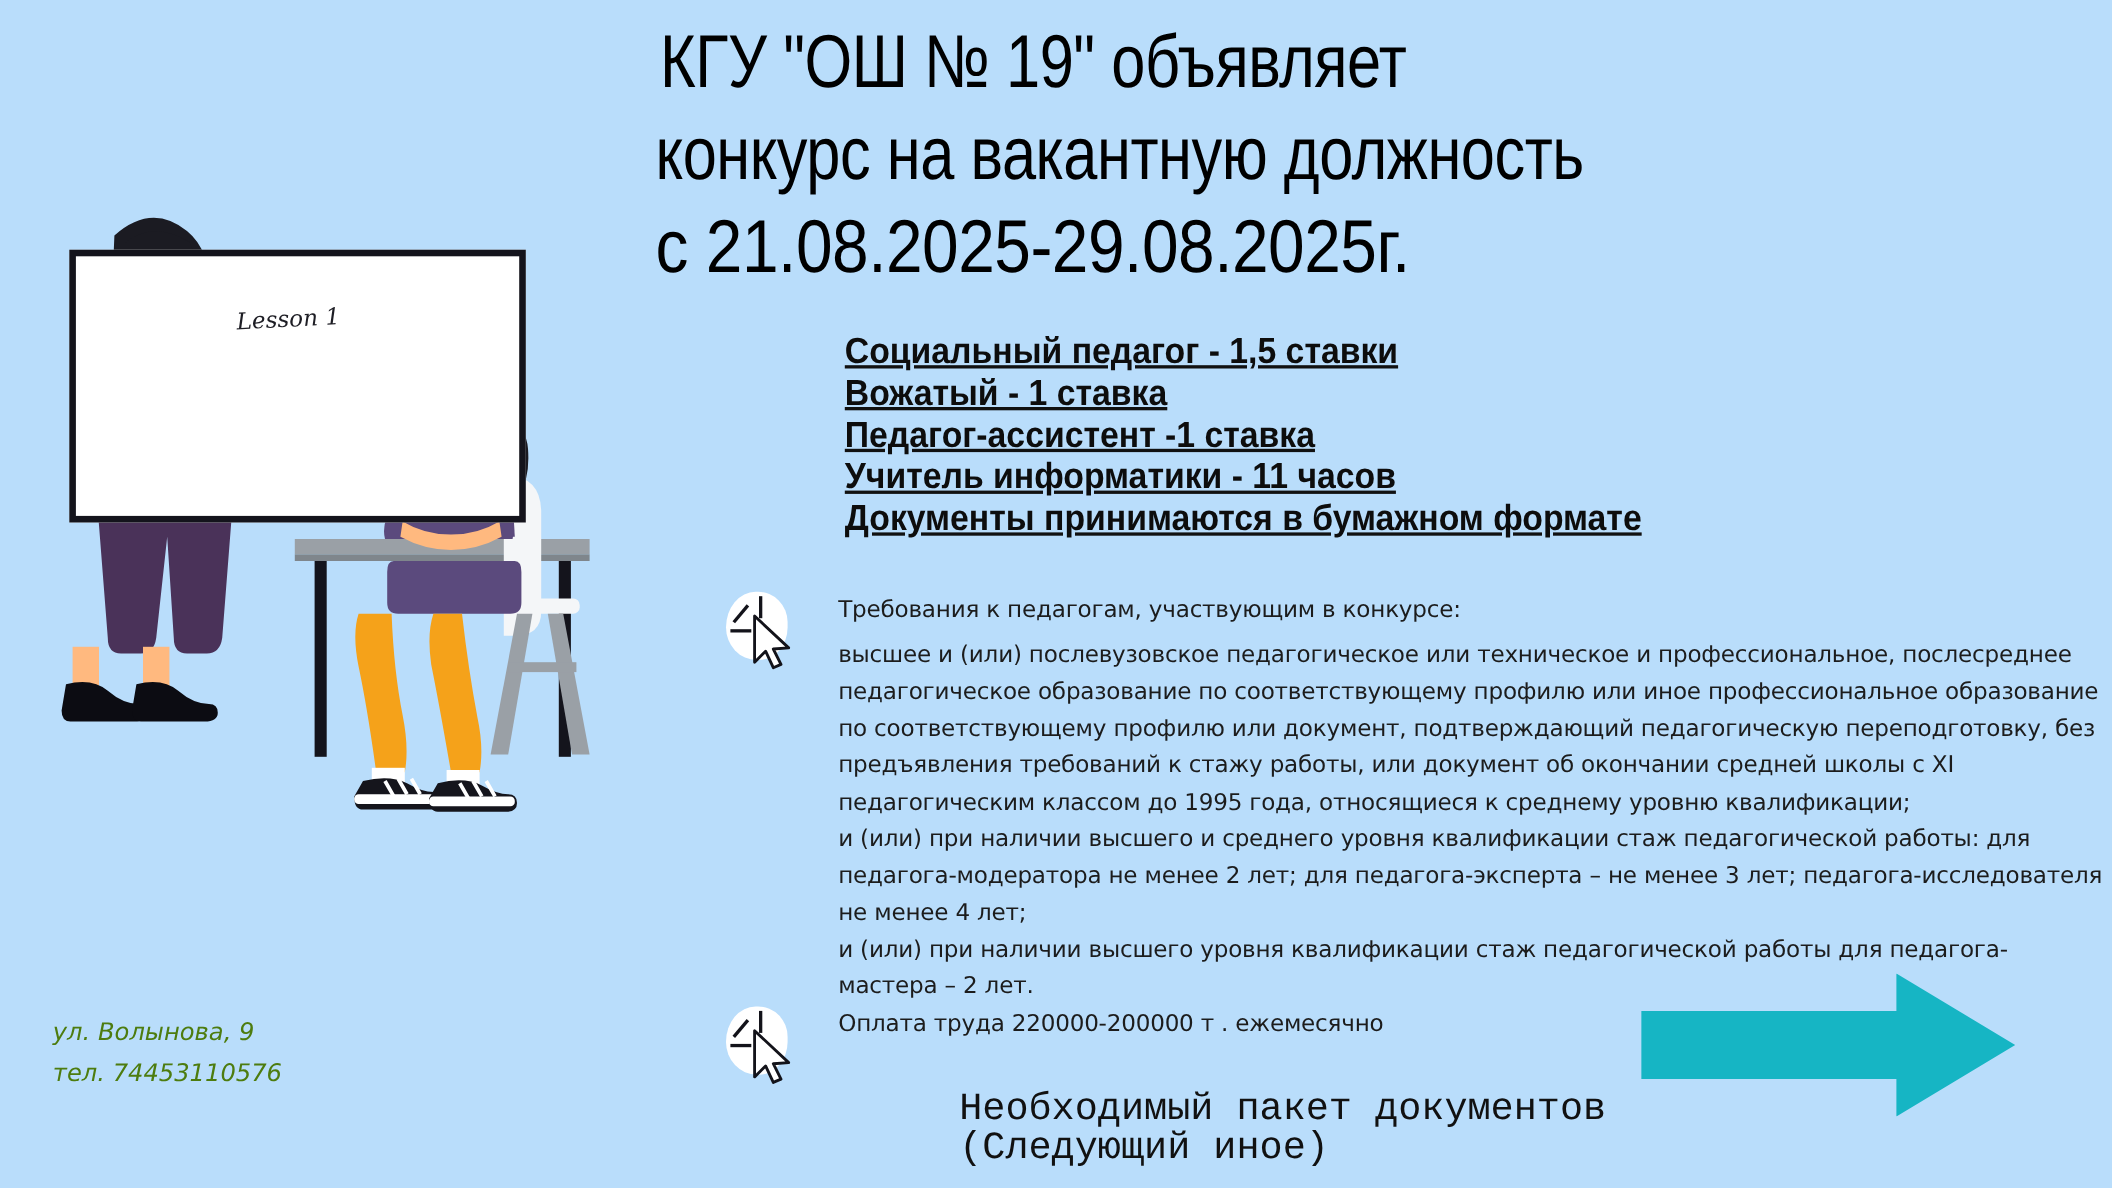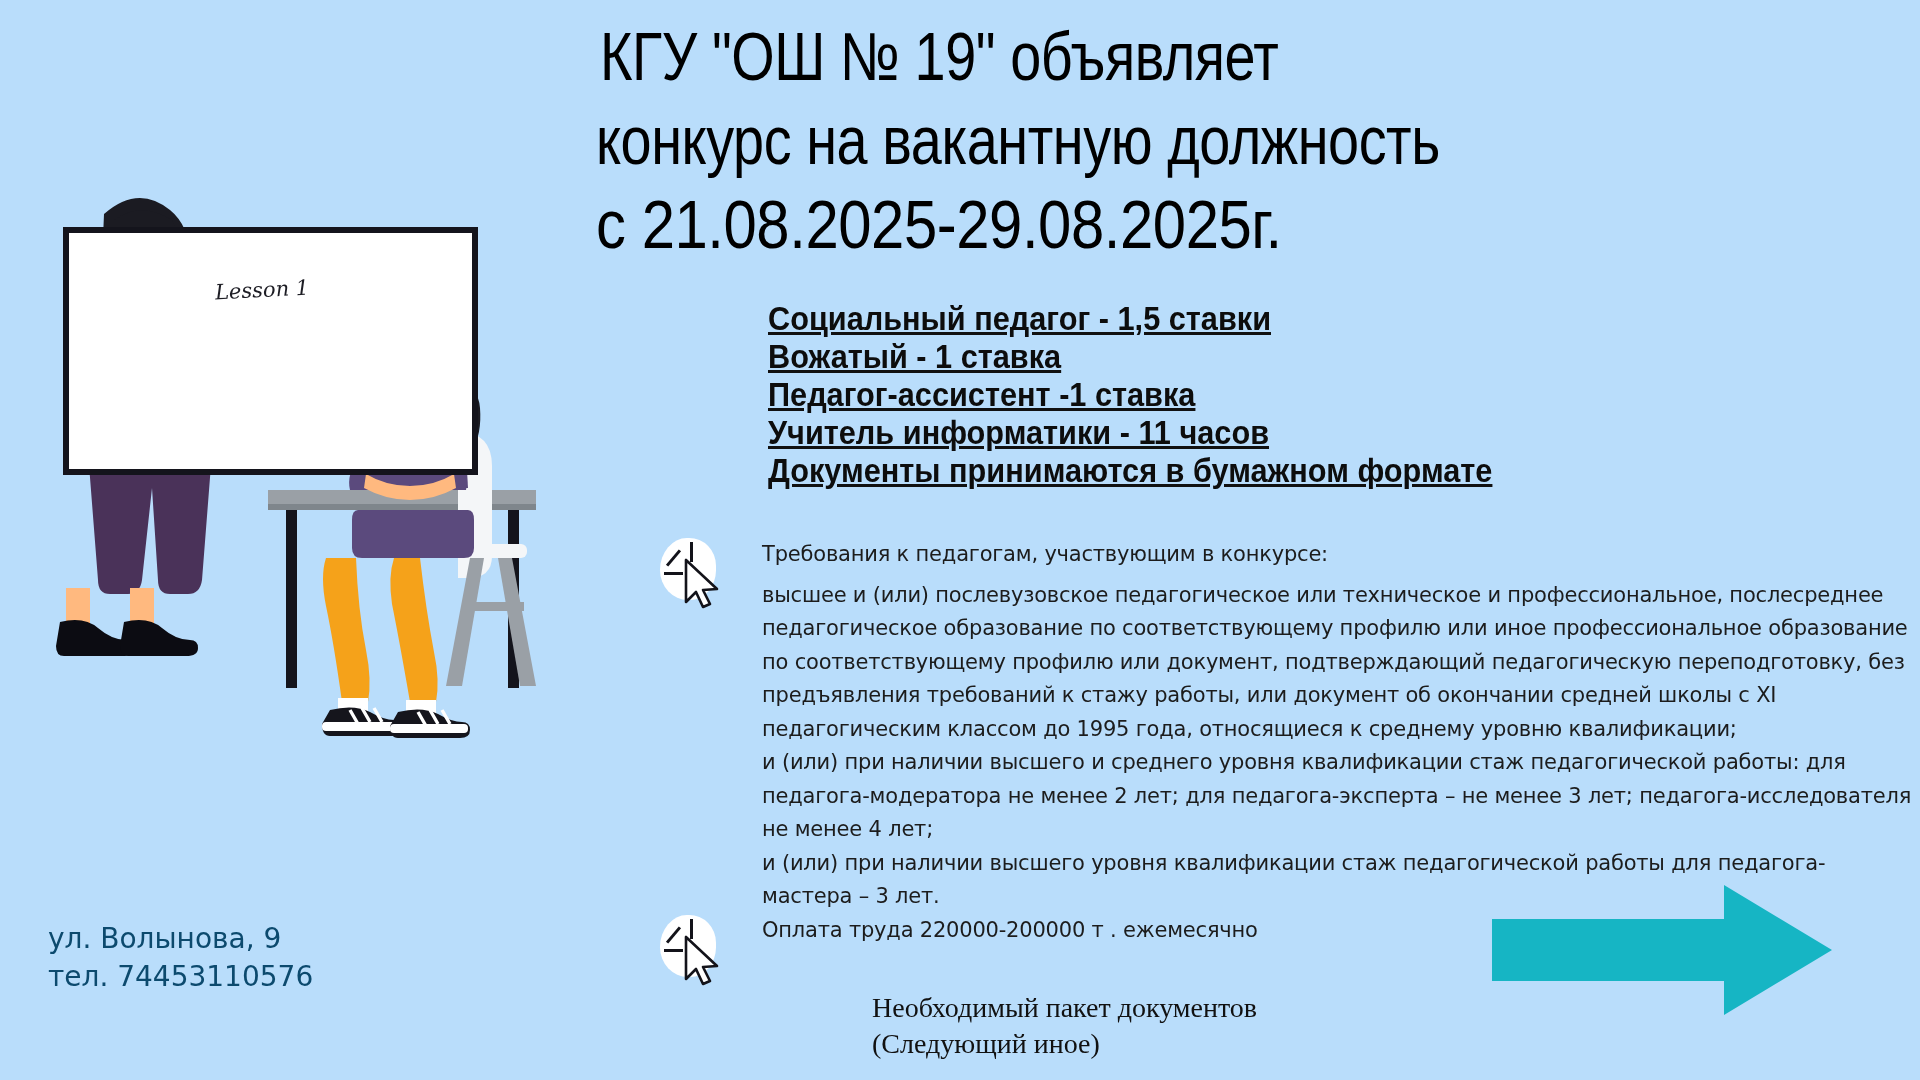--- a/index.html
+++ b/index.html
@@ -77,35 +77,36 @@
   .requirements p {
     margin: 0;
   }
   .requirements .r-first { margin-bottom: 7px; }
 
   
   .footer-note {
     position: absolute;
     left: 872px;
     top: 990px;
-    font-size: 28px;
+    font-size: 35px;
     line-height: 36px;
     color: #111111;
-    font-family: Liberation Serif, serif;
+    font-family: Liberation Mono, monospace;
   }
 
   
   .contacts {
     position: absolute;
     left: 48px;
     top: 920px;
-    font-size: 28px;
+    font-size: 22px;
     line-height: 38px;
-    color: #0c4a6e;
+    color: #4d7c0f;
     font-family: "DejaVu Sans", "Liberation Sans", sans-serif;
+    font-style: italic;
   }
 
   
   .cursor-marker {
     position: absolute;
     width: 68px;
     height: 68px;
   }
   .cursor-marker .blob {
     position: absolute;
@@ -282,21 +283,21 @@
     <div class="vac-line">Вожатый - 1 ставка</div>
     <div class="vac-line">Педагог-ассистент -1 ставка</div>
     <div class="vac-line">Учитель информатики - 11 часов</div>
     <div class="vac-line">Документы принимаются в бумажном формате</div>
   </div>
 
   <div class="requirements">
     <p class="r-first">Требования к педагогам, участвующим в конкурсе:</p>
     <p>высшее и (или) послевузовское педагогическое или техническое и профессиональное, послесреднее педагогическое образование по соответствующему профилю или иное профессиональное образование по соответствующему профилю или документ, подтверждающий педагогическую переподготовку, без предъявления требований к стажу работы, или документ об окончании средней школы с XI педагогическим классом до 1995 года, относящиеся к среднему уровню квалификации;</p>
     <p> и (или) при наличии высшего и среднего уровня квалификации стаж педагогической работы: для педагога-модератора не менее 2 лет; для педагога-эксперта – не менее 3 лет; педагога-исследователя не менее 4 лет;</p>
-    <p> и (или) при наличии высшего уровня квалификации стаж педагогической работы для педагога-мастера – 3 лет.</p>
+    <p> и (или) при наличии высшего уровня квалификации стаж педагогической работы для педагога-мастера – 2 лет.</p>
     <p>Оплата труда 220000-200000 т . ежемесячно</p>
   </div>
 
   <div class="cursor-marker" style="left:660px; top:538px;">
     <div class="blob"></div>
     <div class="spark s1"></div>
     <div class="spark s2"></div>
     <div class="spark s3"></div>
     <svg class="arrow" width="46" height="52" viewBox="0 0 46 52">
       <path d="M4 2 L4 44 L14 34 L21 49 L28 46 L21 32 L35 31 Z" fill="#ffffff" stroke="#13131a" stroke-width="2.6" stroke-linejoin="round"></path>

